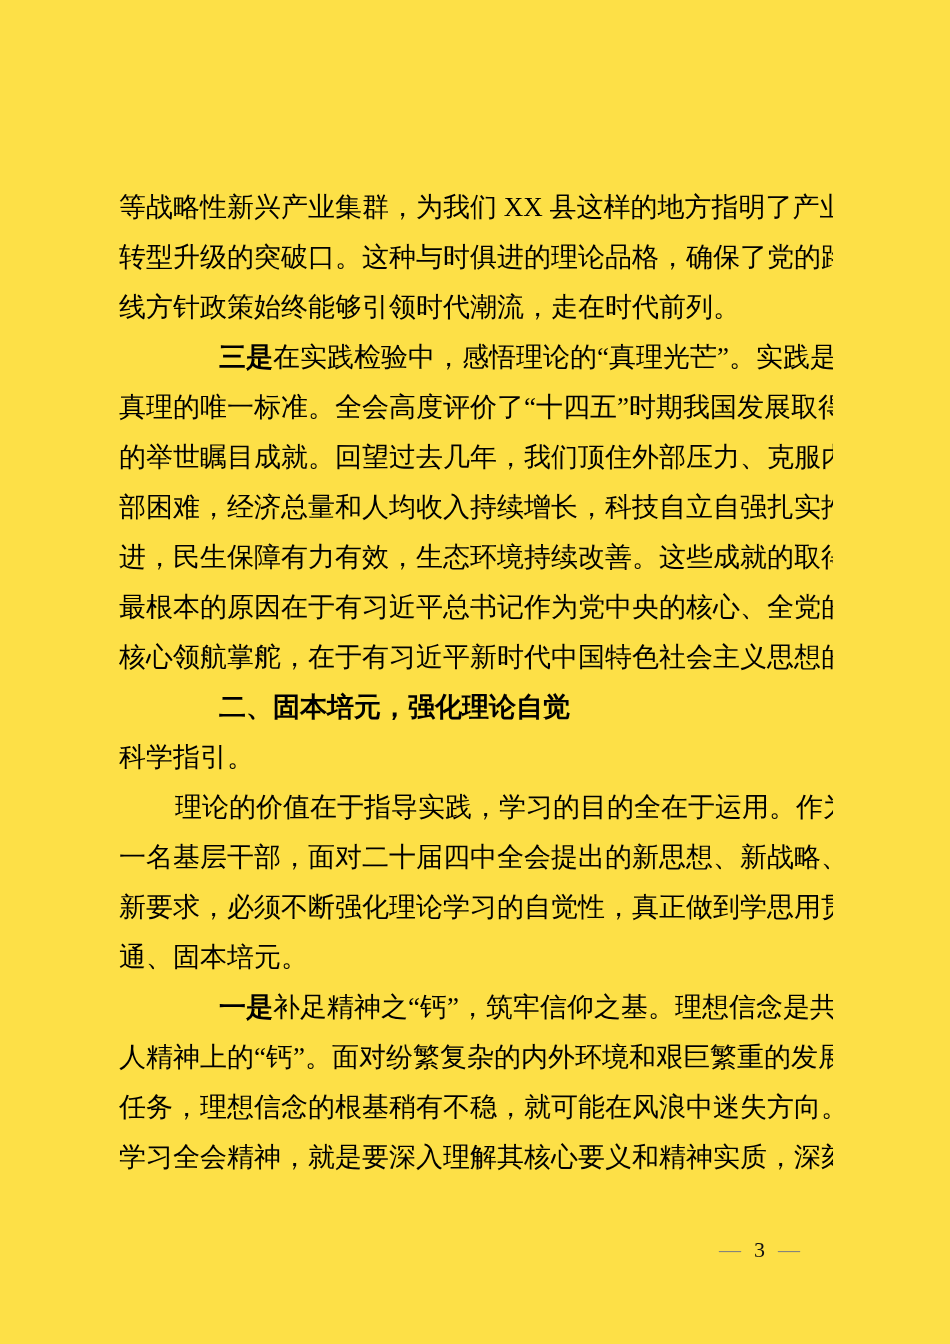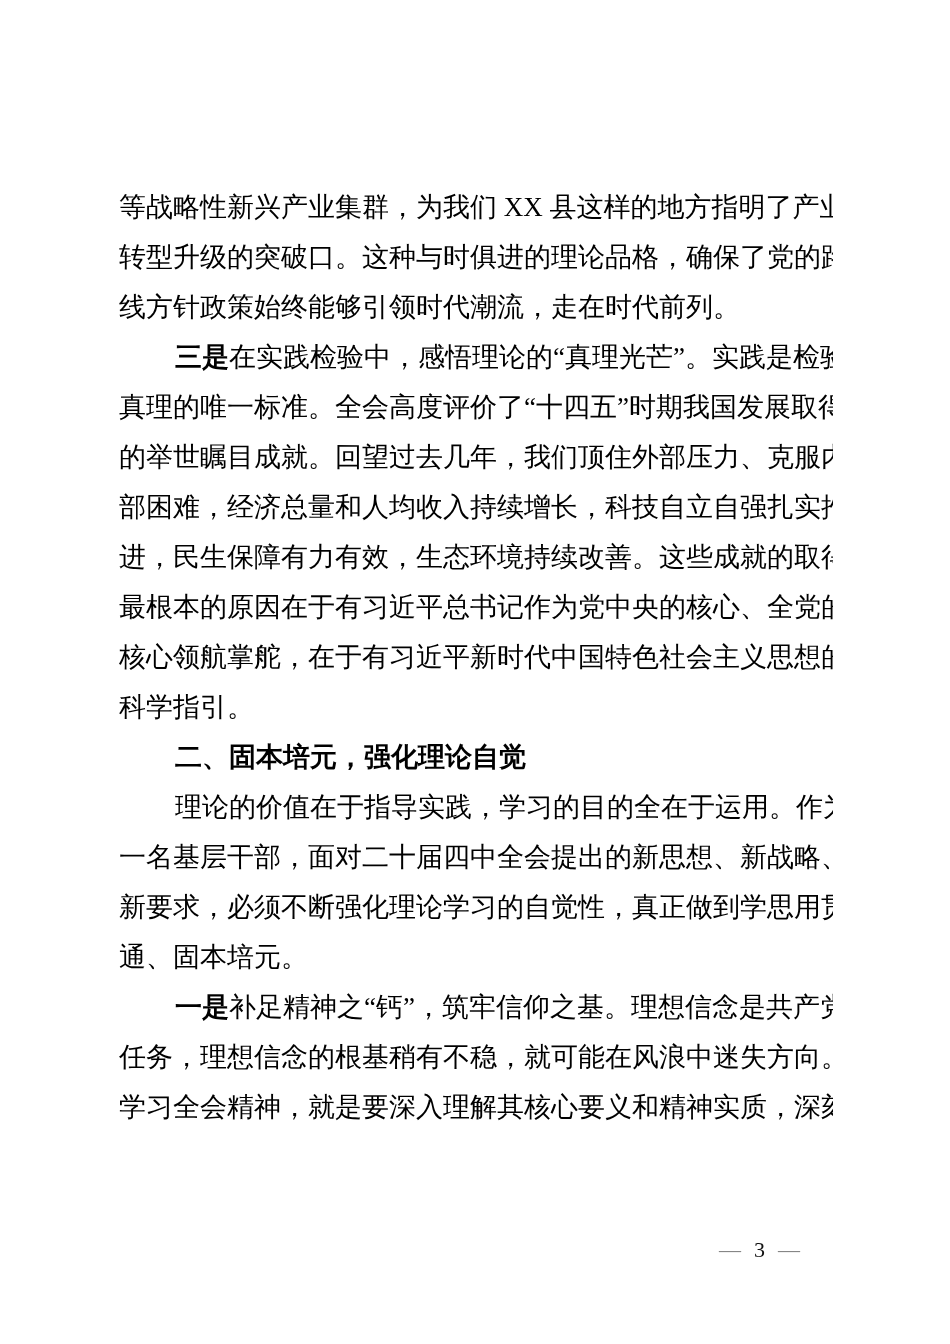--- a/index.html
+++ b/index.html
@@ -5,21 +5,21 @@
   html, body {
     margin: 0;
     padding: 0;
     background: #e8e8e8;
   }
   .page {
     position: relative;
     width: 950px;
     height: 1344px;
     margin: 0 auto;
-    background: #ffffff;
+    background: #fde047;
     overflow: hidden;
     font-family: "Liberation Serif", "DejaVu Serif", serif;
     color: #000000;
   }
   .content {
     position: absolute;
     left: 119px;
     top: 182px;
     width: 714px;
   }
@@ -38,21 +38,21 @@
     white-space: nowrap;
   }
   .line.noStretch {
     text-align: center;
     text-align-last: left;
   }
   .line.indent {
     padding-left: 56px;
   }
   .seg { font-weight: normal; }
-  .seg.bold { font-weight: bold; }
+  .seg.bold { font-weight: bold; margin-left: 44px; }
   .line.heading { font-weight: bold; }
   .footer {
     position: absolute;
     top: 1236px;
     left: 0;
     width: 800px;
     text-align: right;
     font-size: 22px;
     line-height: 28px;
     font-family: "Liberation Serif", "DejaVu Serif", serif;
@@ -74,26 +74,27 @@
       <div class="line"><span class="seg">等战略性新兴产业集群，为我们 XX 县这样的地方指明了产业</span></div>
       <div class="line"><span class="seg">转型升级的突破口。这种与时俱进的理论品格，确保了党的路</span></div>
       <div class="line noStretch"><span class="seg">线方针政策始终能够引领时代潮流，走在时代前列。</span></div>
       <div class="line indent"><span class="seg bold">三是</span><span class="seg">在实践检验中，感悟理论的“真理光芒”。实践是检验</span></div>
       <div class="line"><span class="seg">真理的唯一标准。全会高度评价了“十四五”时期我国发展取得</span></div>
       <div class="line"><span class="seg">的举世瞩目成就。回望过去几年，我们顶住外部压力、克服内</span></div>
       <div class="line"><span class="seg">部困难，经济总量和人均收入持续增长，科技自立自强扎实推</span></div>
       <div class="line"><span class="seg">进，民生保障有力有效，生态环境持续改善。这些成就的取得，</span></div>
       <div class="line"><span class="seg">最根本的原因在于有习近平总书记作为党中央的核心、全党的</span></div>
       <div class="line"><span class="seg">核心领航掌舵，在于有习近平新时代中国特色社会主义思想的</span></div>
+      <div class="line indent noStretch heading"><span class="seg bold">二、固本培元，强化理论自觉</span></div>
       <div class="line noStretch"><span class="seg">科学指引。</span></div>
-      <div class="line indent noStretch heading"><span class="seg bold">二、固本培元，强化理论自觉</span></div>
       <div class="line indent"><span class="seg">理论的价值在于指导实践，学习的目的全在于运用。作为</span></div>
       <div class="line"><span class="seg">一名基层干部，面对二十届四中全会提出的新思想、新战略、</span></div>
       <div class="line"><span class="seg">新要求，必须不断强化理论学习的自觉性，真正做到学思用贯</span></div>
       <div class="line noStretch"><span class="seg">通、固本培元。</span></div>
       <div class="line indent"><span class="seg bold">一是</span><span class="seg">补足精神之“钙”，筑牢信仰之基。理想信念是共产党</span></div>
+      <div class="line"><span class="seg">人精神上的“钙”。面对纷繁复杂的内外环境和艰巨繁重的发展</span></div>
       <div class="line"><span class="seg">任务，理想信念的根基稍有不稳，就可能在风浪中迷失方向。</span></div>
       <div class="line"><span class="seg">学习全会精神，就是要深入理解其核心要义和精神实质，深刻</span></div>
     </div>
   <div class="footer">
     <span class="dash">—</span><span class="num">3</span><span class="dash">—</span>
   </div>
 </div>
 
 </body></html>

